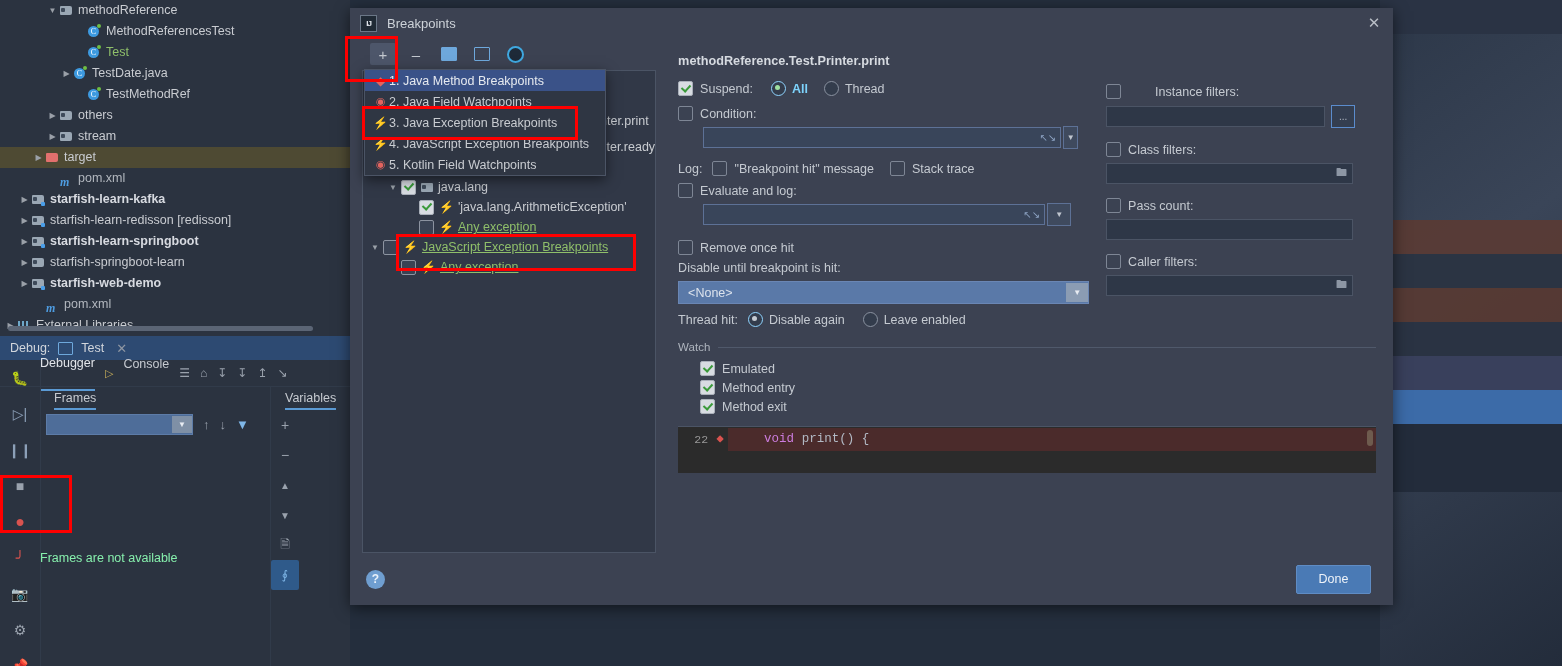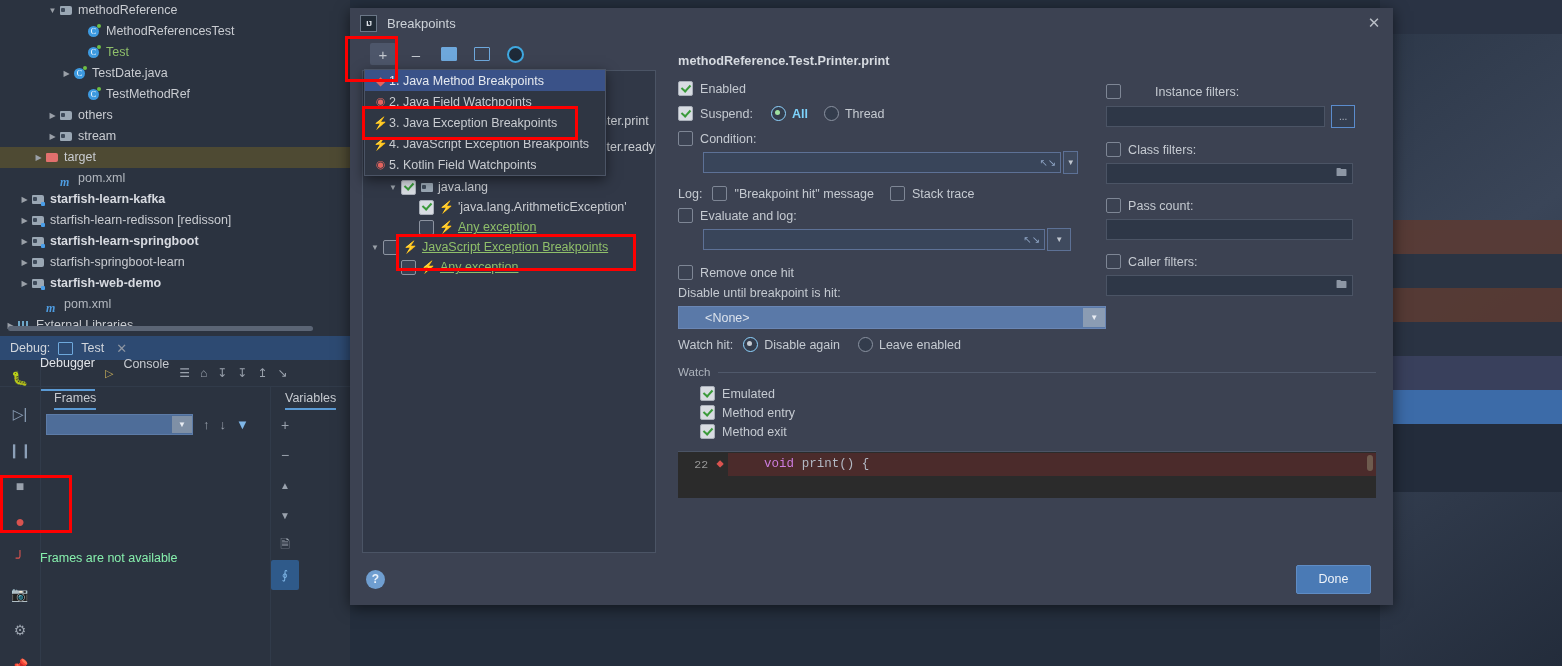--- a/index.html
+++ b/index.html
@@ -115,21 +115,21 @@
   .txtfield.plain{background:#2e3747;border:1px solid #4b5465;}
   .expand{margin-left:auto;color:#8ea4c4;font-size:10px;padding-right:4px;}
   .combo-arrow{width:22px;height:21px;border:1px solid #5d7196;background:#3f4a5e;color:#c0c6cf;
      font-size:8px;display:flex;align-items:center;justify-content:center;margin-left:2px;}
   .two-col{display:flex;gap:28px;}
   #colL{width:400px;}
   #colR{width:270px;padding-top:3px;}
   .dotbtn{width:22px;height:21px;border:1px solid #5b8ccd;background:#343e50;color:#aeb5c0;font-size:10px;
      display:flex;align-items:center;justify-content:center;margin-left:6px;}
   .folder-ico{margin-left:auto;color:#8d96a4;font-size:11px;padding-right:5px;}
-  #none-combo{height:21px;background:#5a79a8;border:1px solid #6a86b4;display:flex;align-items:center;padding-left:26px;text-align:center;}
+  #none-combo{height:21px;background:#5a79a8;border:1px solid #6a86b4;display:flex;align-items:center;padding-left:9px;text-align:center;}
   #none-combo .na{margin-left:auto;width:22px;height:19px;background:#8b9cb3;color:#e8ecf2;font-size:8px;
      display:flex;align-items:center;justify-content:center;}
   #watch-sec{margin-top:14px;}
   #watch-head{display:flex;align-items:center;gap:8px;font-size:11.5px;color:#aeb4bd;}
   #watch-head .hr{flex:1;height:1px;background:#50596b;}
   .wrow{display:flex;align-items:center;margin-bottom:4px;padding-left:22px;}
   #code-prev{margin-top:12px;height:46px;background:#2b2b2b;border-top:1px solid #4b5465;
      position:relative;overflow:hidden;font-family:"Liberation Mono",monospace;font-size:12.5px;}
   .code-line{height:25px;line-height:23px;display:flex;align-items:center;}
   .gutter{width:30px;text-align:right;padding-right:4px;color:#989898;font-size:11.5px;}
@@ -432,24 +432,20 @@
           </div>
       </div>
     </div>
 
     <div id="props">
       <div id="prop-title">methodReference.Test.Printer.print</div>
 
       <div class="two-col">
         <div id="colL">
 
-          <div class="row">
-            <span class="chk on"></span>
-            <span class="lbl">Enabled</span>
-          </div>
 
           <div class="row">
             <span class="chk on"></span>
             <span class="lbl">Suspend:</span>
             <span class="radio on" style="margin-left:18px;"></span>
             <span class="lbl bold">All</span>
             <span class="radio" style="margin-left:16px;"></span>
             <span class="lbl">Thread</span>
           </div>
 
@@ -492,21 +488,21 @@
 
           <div class="row" style="margin-bottom:6px;">
             <span class="lbl">Disable until breakpoint is hit:</span>
           </div>
           <div id="none-combo" style="width:400px;margin-bottom:8px;">
             <span class="lbl" style="color:#dbe2ec;">&lt;None&gt;</span>
             <span class="na">▼</span>
           </div>
 
           <div class="row" style="margin-bottom:0;">
-            <span class="lbl" style="margin-right:10px;">Watch hit:</span>
+            <span class="lbl" style="margin-right:10px;">Thread hit:</span>
             <span class="radio on gray"></span>
             <span class="lbl">Disable again</span>
             <span class="radio" style="margin-left:18px;"></span>
             <span class="lbl">Leave enabled</span>
           </div>
         </div>
 
         <div id="colR">
           <div class="row" style="margin-bottom:6px;gap:27px;">
             <span class="chk"></span>

